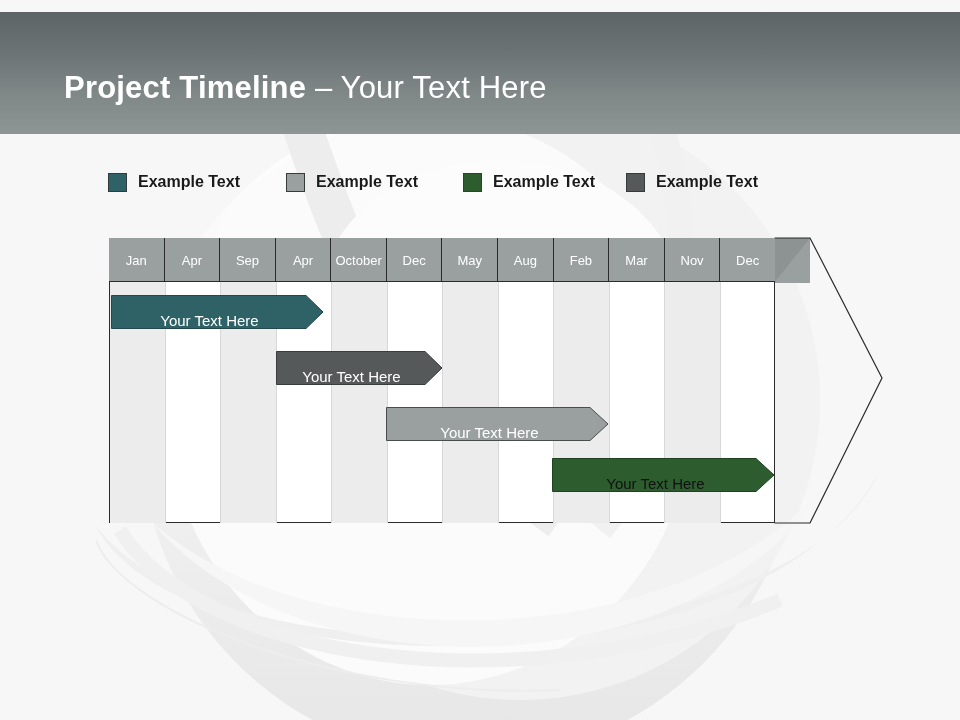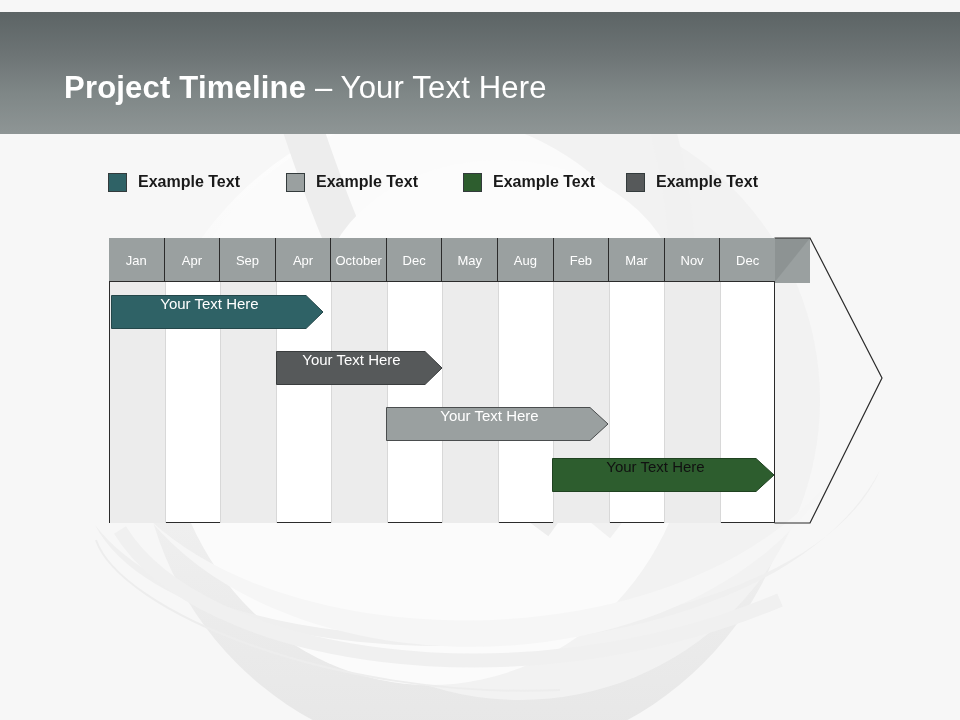--- a/index.html
+++ b/index.html
@@ -137,21 +137,21 @@
     width: 110px;
     height: 287px;
     pointer-events: none;
   }
 
   
   .task-bar {
     position: absolute;
     height: 34px;
     display: flex;
-    align-items: flex-start;
+    align-items: flex-end;
   }
   .task-bar .bar-shape {
     position: absolute;
     inset: 0;
   }
   .task-bar .bar-label {
     position: relative;
     z-index: 2;
     width: 100%;
     text-align: center;

